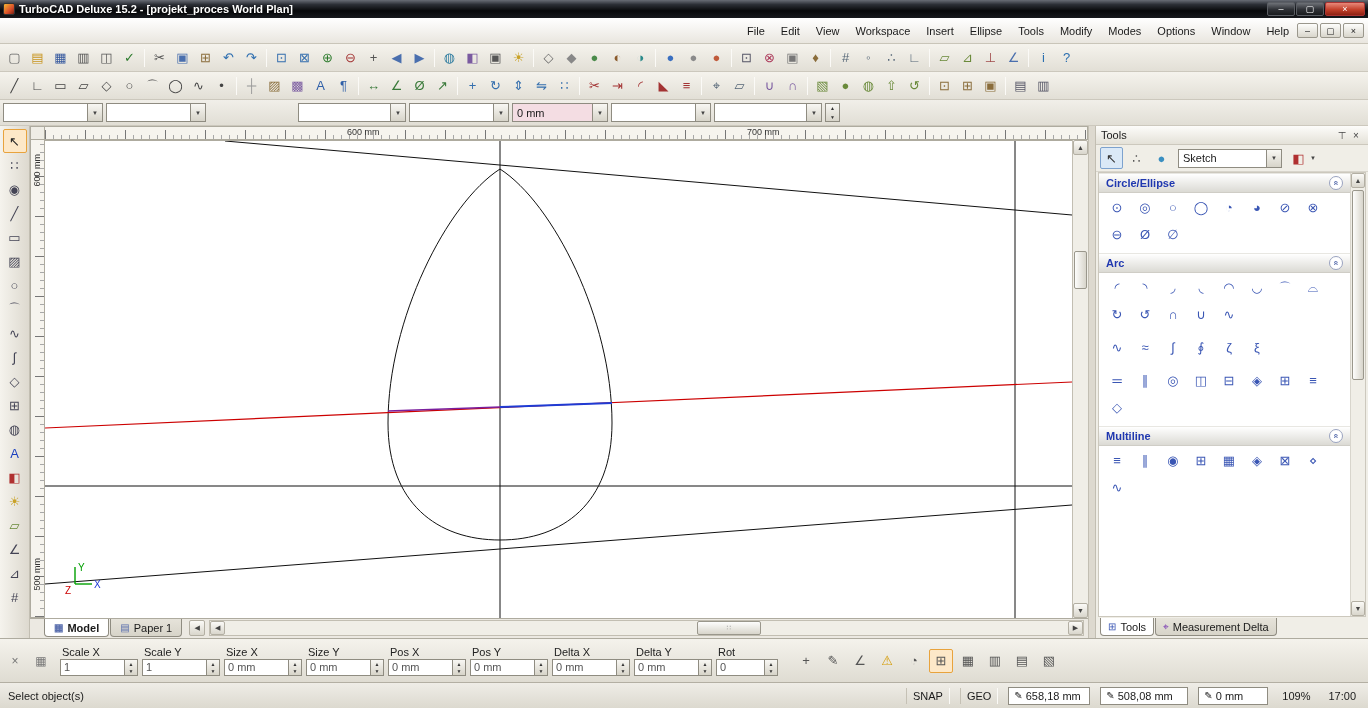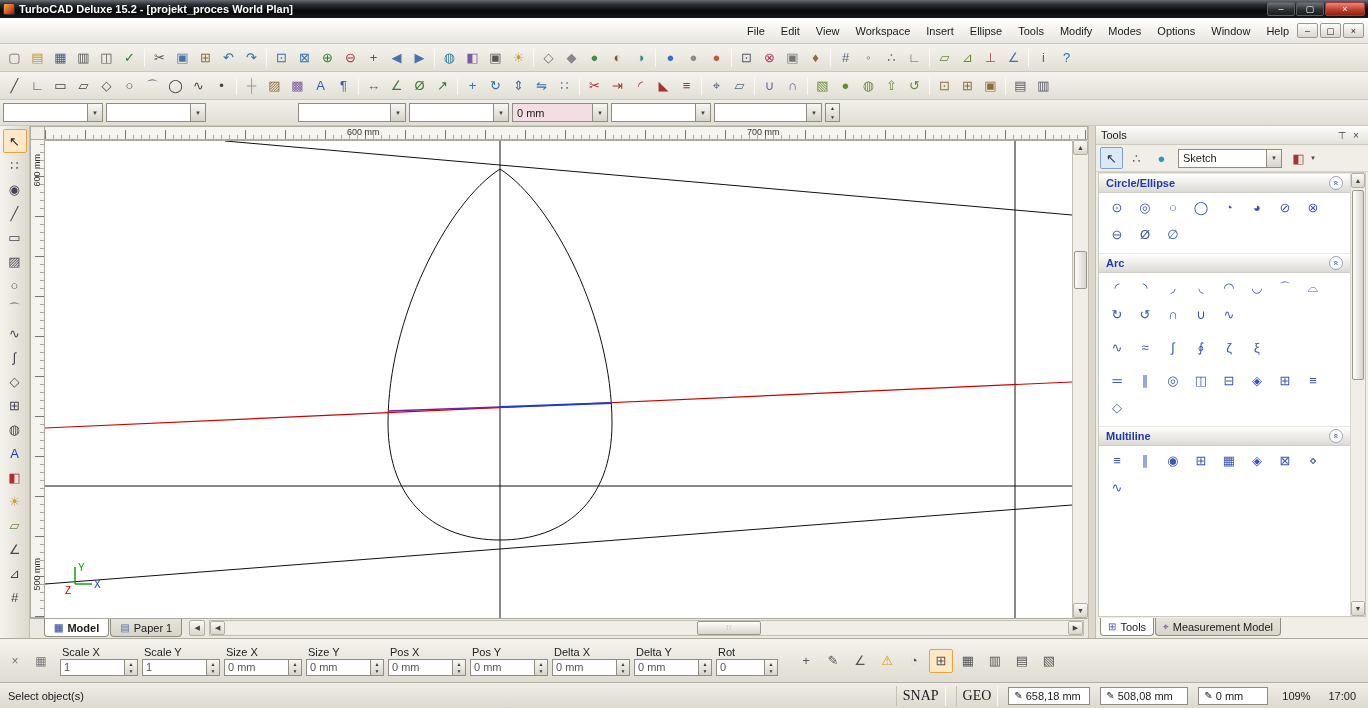--- a/index.html
+++ b/index.html
@@ -145,21 +145,21 @@
   .spin { width:13px; border-left:1px solid #8f8c81; display:flex; flex-direction:column; background:linear-gradient(#f8f7f3,#d7d4c9); }
   .spin i { flex:1; font-style:normal; font-size:5px; display:flex; align-items:center; justify-content:center; color:#333; }
   .ri-icons { display:flex; gap:3px; margin-left:10px; }
   .ri-icons .tb-btn { width:24px; height:24px; }
 
   
   .statusbar { height:26px; flex:0 0 auto; background:linear-gradient(#efede7,#dcd9cf); border-top:1px solid #b3afa3;
     display:flex; align-items:center; padding:0 8px; }
   .status-msg { flex:1; font-size:11px; }
   .sb-right { display:flex; align-items:center; gap:10px; }
-  .sb-flag { padding:2px 6px; border-left:1px solid #c5c1b5; border-right:1px solid #fbfaf7; font-size:14px;font-family:Liberation Serif, serif; }
+  .sb-flag { padding:2px 6px; border-left:1px solid #c5c1b5; border-right:1px solid #fbfaf7; font-size:11px; }
   .sb-field { display:flex; align-items:center; gap:3px; height:18px; background:#fff; border:1px solid #8f8c81; padding:0 5px; }
   .sb-field .sb-ico { font-style:normal; font-size:10px; color:#222; }
   .sb-field span { font-size:11px; }
   .fx { width:82px; } .fy { width:88px; } .fz { width:70px; }
   .sb-zoom, .sb-time { font-size:11px; padding:0 4px; }
 </style>
 </head>
 <body>
 
 <div class="app">
@@ -548,21 +548,21 @@
           <span class="scroll-arrow">▼</span>
         </div>
       </div>
       <div class="panel-tabs">
         <span class="ptab active">
           <i class="tab-ico">⊞</i>
           <span>Tools</span>
         </span>
         <span class="ptab">
           <i class="tab-ico">⌖</i>
-          <span>Measurement Model</span>
+          <span>Measurement Delta</span>
         </span>
       </div>
     </div>
   </div>
 
   <div class="inspector">
     <span class="insp-left">
       <span class="insp-btn">×</span>
       <span class="insp-btn">▦</span>
     </span>

